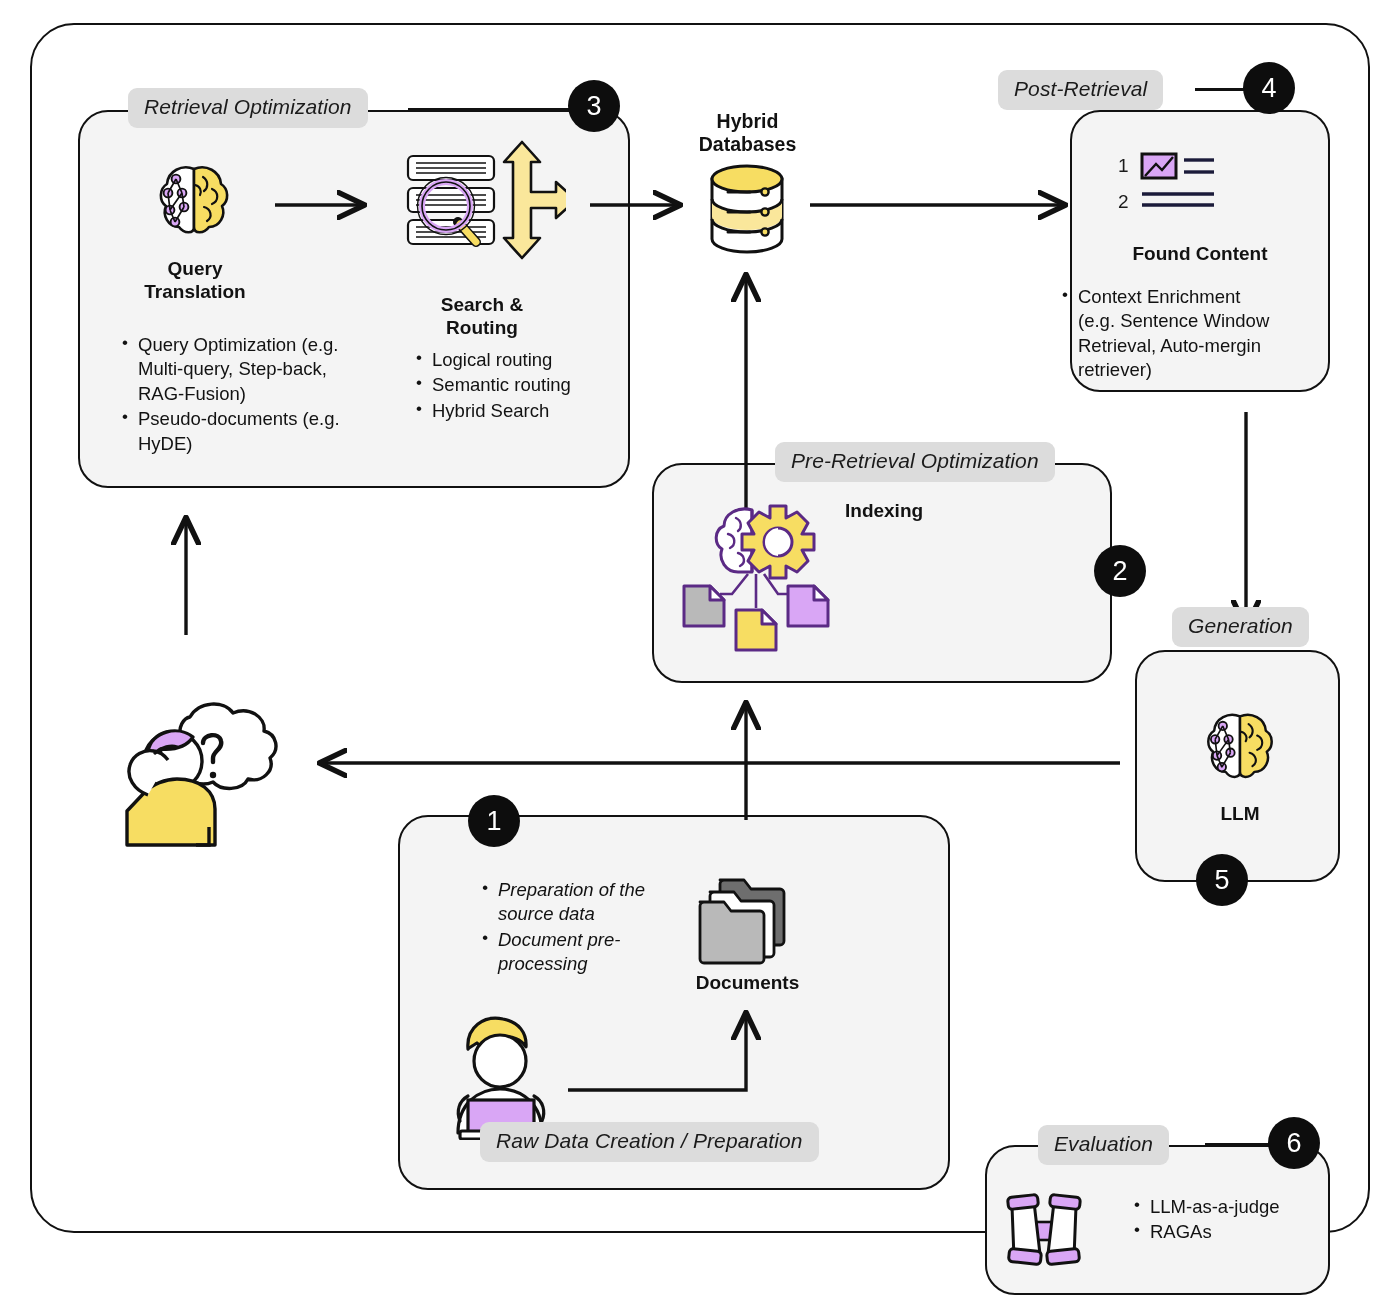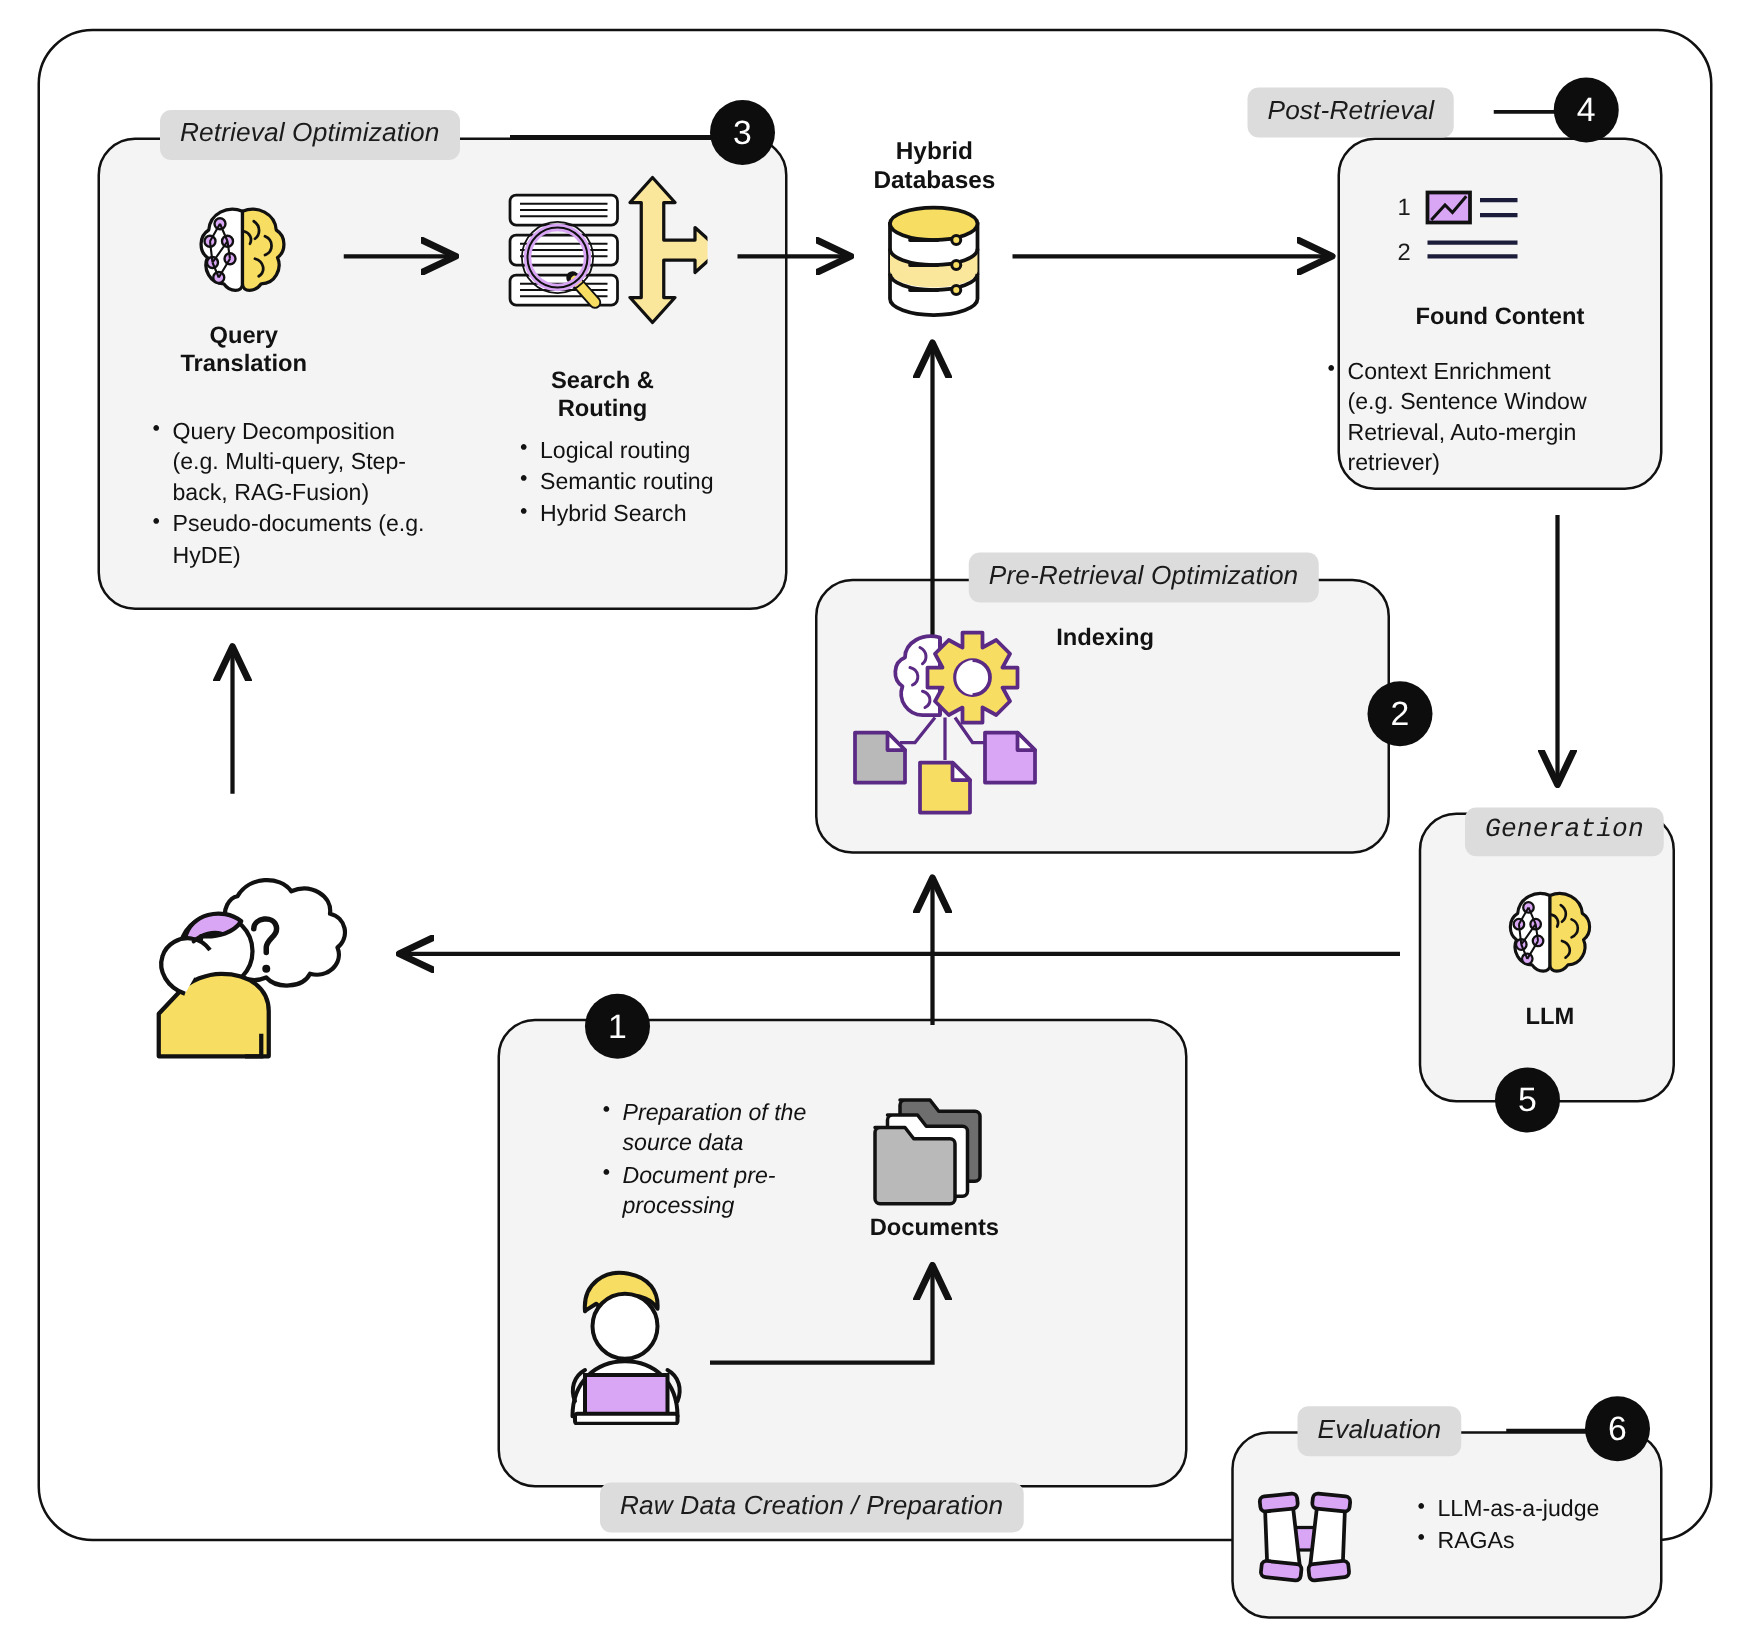--- a/index.html
+++ b/index.html
@@ -159,21 +159,21 @@
           <circle cx="27" cy="67" r="4.4"></circle>
       </g>
       <path d="M28 24 L20 38 M28 24 L34 38 M34 38 L36 52 M20 38 L22 55 M22 55 L27 67 M36 52 L27 67 M34 38 L22 55" fill="none" stroke="#111" stroke-width="1.7"></path>
     </svg>
   </div>
   <div class="hdr" style="left:115px; top:258px; width:160px;">
     <span>Query</span><br>
     <span>Translation</span>
   </div>
   <ul class="bul" style="left:118px; top:333px; width:225px;">
-    <li>Query Decomposition (e.g. Multi-query, Step-back, RAG-Fusion)</li>
+    <li>Query Optimization (e.g. Multi-query, Step-back, RAG-Fusion)</li>
     <li>Pseudo-documents (e.g. HyDE)</li>
   </ul>
 
   <div class="icon" style="left:398px; top:140px; width:168px; height:122px;">
     <svg width="168" height="122" viewBox="0 0 168 122">
 
       <g stroke="#111" stroke-width="2.2" fill="#ffffff">
         <rect x="10" y="16" width="86" height="24" rx="5"></rect>
         <rect x="10" y="48" width="86" height="24" rx="5"></rect>
         <rect x="10" y="80" width="86" height="24" rx="5"></rect>
@@ -286,21 +286,21 @@
       <path d="M108 88 h26 l14 14 v26 h-40 Z" fill="#D9A6F5" stroke="#5B2A85" stroke-width="3" stroke-linejoin="round"></path>
       <path d="M134 88 l14 14 h-14 Z" fill="#ffffff" stroke="#5B2A85" stroke-width="3" stroke-linejoin="round"></path>
       <path d="M56 112 h26 l14 14 v26 h-40 Z" fill="#F7DD62" stroke="#5B2A85" stroke-width="3" stroke-linejoin="round"></path>
       <path d="M82 112 l14 14 h-14 Z" fill="#ffffff" stroke="#5B2A85" stroke-width="3" stroke-linejoin="round"></path>
     </svg>
   </div>
 
   <div class="hdr" style="left:845px; top:500px; width:170px; text-align:left;">Indexing</div>
 
   <div class="panel" style="left:1135px; top:650px; width:205px; height:232px;"></div>
-  <div class="chip" style="left:1172px; top:646px;font-family:Liberation Mono, monospace;">Generation</div>
+  <div class="chip" style="left:1172px; top:607px;">Generation</div>
   <div class="badge" style="left:1196px; top:854px;">5</div>
 
   <div class="icon" style="left:1196px; top:703px; width:88px; height:88px;">
     <svg width="88" height="88" viewBox="0 0 92 92">
       <path d="M46 14 C34 9 20 16 19 29 C11 34 11 46 18 51 C14 60 20 72 31 72 C36 79 46 79 46 72 Z" fill="#ffffff" stroke="#111" stroke-width="2.6" stroke-linejoin="round"></path>
       <path d="M46 14 C58 9 72 16 73 29 C81 34 81 46 74 51 C78 60 72 72 61 72 C56 79 46 79 46 72 Z" fill="#F7DD62" stroke="#111" stroke-width="2.6" stroke-linejoin="round"></path>
       <path d="M55 22 c6 4 5 11 1 14 M64 34 c7 3 7 12 0 15 M56 52 c7 2 9 10 3 14 M47 30 c5 1 7 6 5 10" fill="none" stroke="#111" stroke-width="2.2" stroke-linecap="round"></path>
       <g fill="#D9A6F5" stroke="#111" stroke-width="1.9">
         <circle cx="28" cy="24" r="4.4"></circle>
           <circle cx="20" cy="38" r="4.4"></circle>
@@ -329,21 +329,21 @@
       <path d="M26 98 c8 -9 22 -14 33 -14 c23 0 38 12 38 30 l0 36 l-88 0 l0 -34 Z" fill="#F7DD62" stroke="#111" stroke-width="3.4" stroke-linejoin="round"></path>
 
       <path d="M30 100 c-14 -5 -22 -18 -18 -30 c3 -10 14 -16 24 -14 c7 1 11 5 14 9" fill="#ffffff" stroke="#111" stroke-width="3.4" stroke-linejoin="round"></path>
       <path d="M37 58 c7 -6 16 -8 22 -6" fill="none" stroke="#111" stroke-width="3.4" stroke-linecap="round"></path>
       <path d="M91 132 l0 18 l-13 0" fill="none" stroke="#111" stroke-width="3.4"></path>
     </svg>
   </div>
 
   <div class="panel" style="left:398px; top:815px; width:552px; height:375px;"></div>
   <div class="badge" style="left:468px; top:795px;">1</div>
-  <div class="chip" style="left:480px; top:1186px;">Raw Data Creation / Preparation</div>
+  <div class="chip" style="left:480px; top:1122px;">Raw Data Creation / Preparation</div>
 
   <ul class="bul" style="left:478px; top:878px; width:190px;font-style:italic;">
     <li>Preparation of the source data</li>
     <li>Document pre-processing</li>
   </ul>
 
   <div class="icon" style="left:696px; top:872px; width:104px; height:98px;">
     <svg width="104" height="98" viewBox="0 0 104 98">
       <path d="M24 8 h24 l7 9 h29 a4 4 0 0 1 4 4 v48 a4 4 0 0 1 -4 4 h-56 a4 4 0 0 1 -4 -4 v-57 a4 4 0 0 1 4 -4 Z" fill="#6E6E6E" stroke="#111" stroke-width="2.8" stroke-linejoin="round"></path>
       <path d="M14 20 h24 l7 9 h29 a4 4 0 0 1 4 4 v48 a4 4 0 0 1 -4 4 h-56 a4 4 0 0 1 -4 -4 v-57 a4 4 0 0 1 4 -4 Z" fill="#ffffff" stroke="#111" stroke-width="2.8" stroke-linejoin="round"></path>

